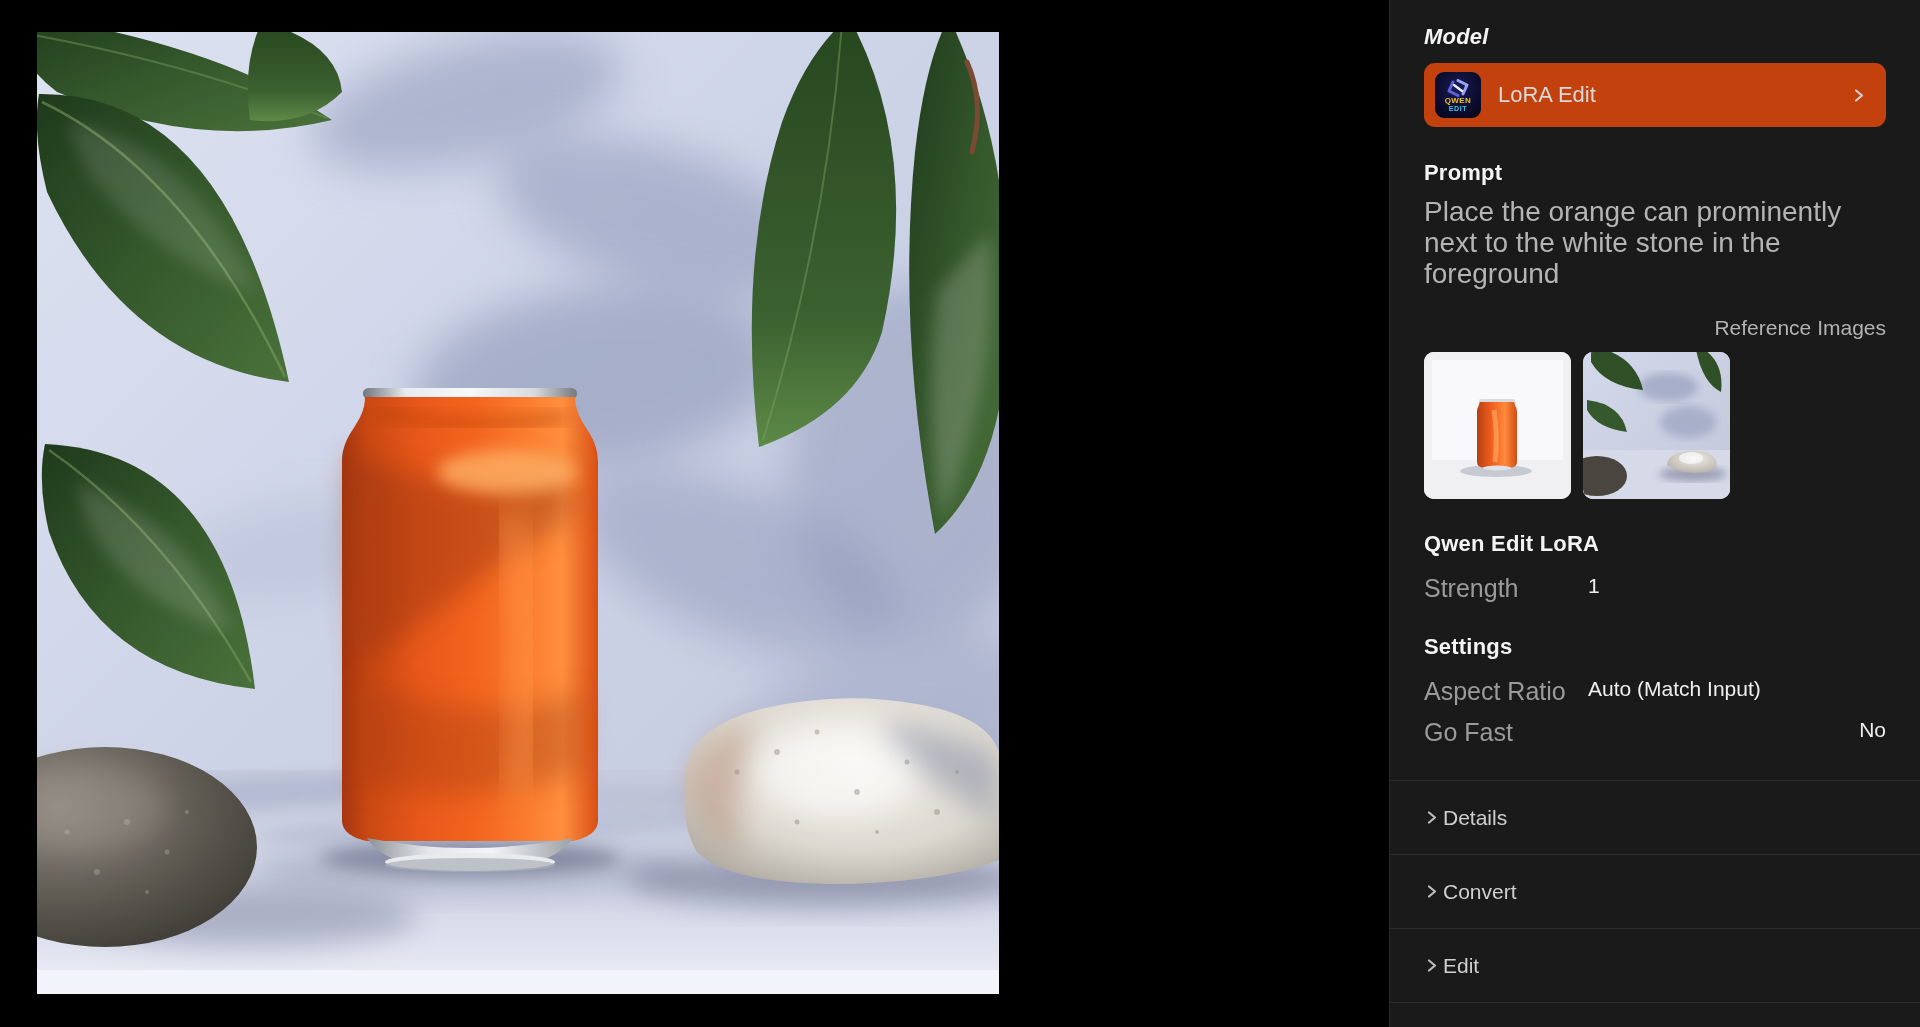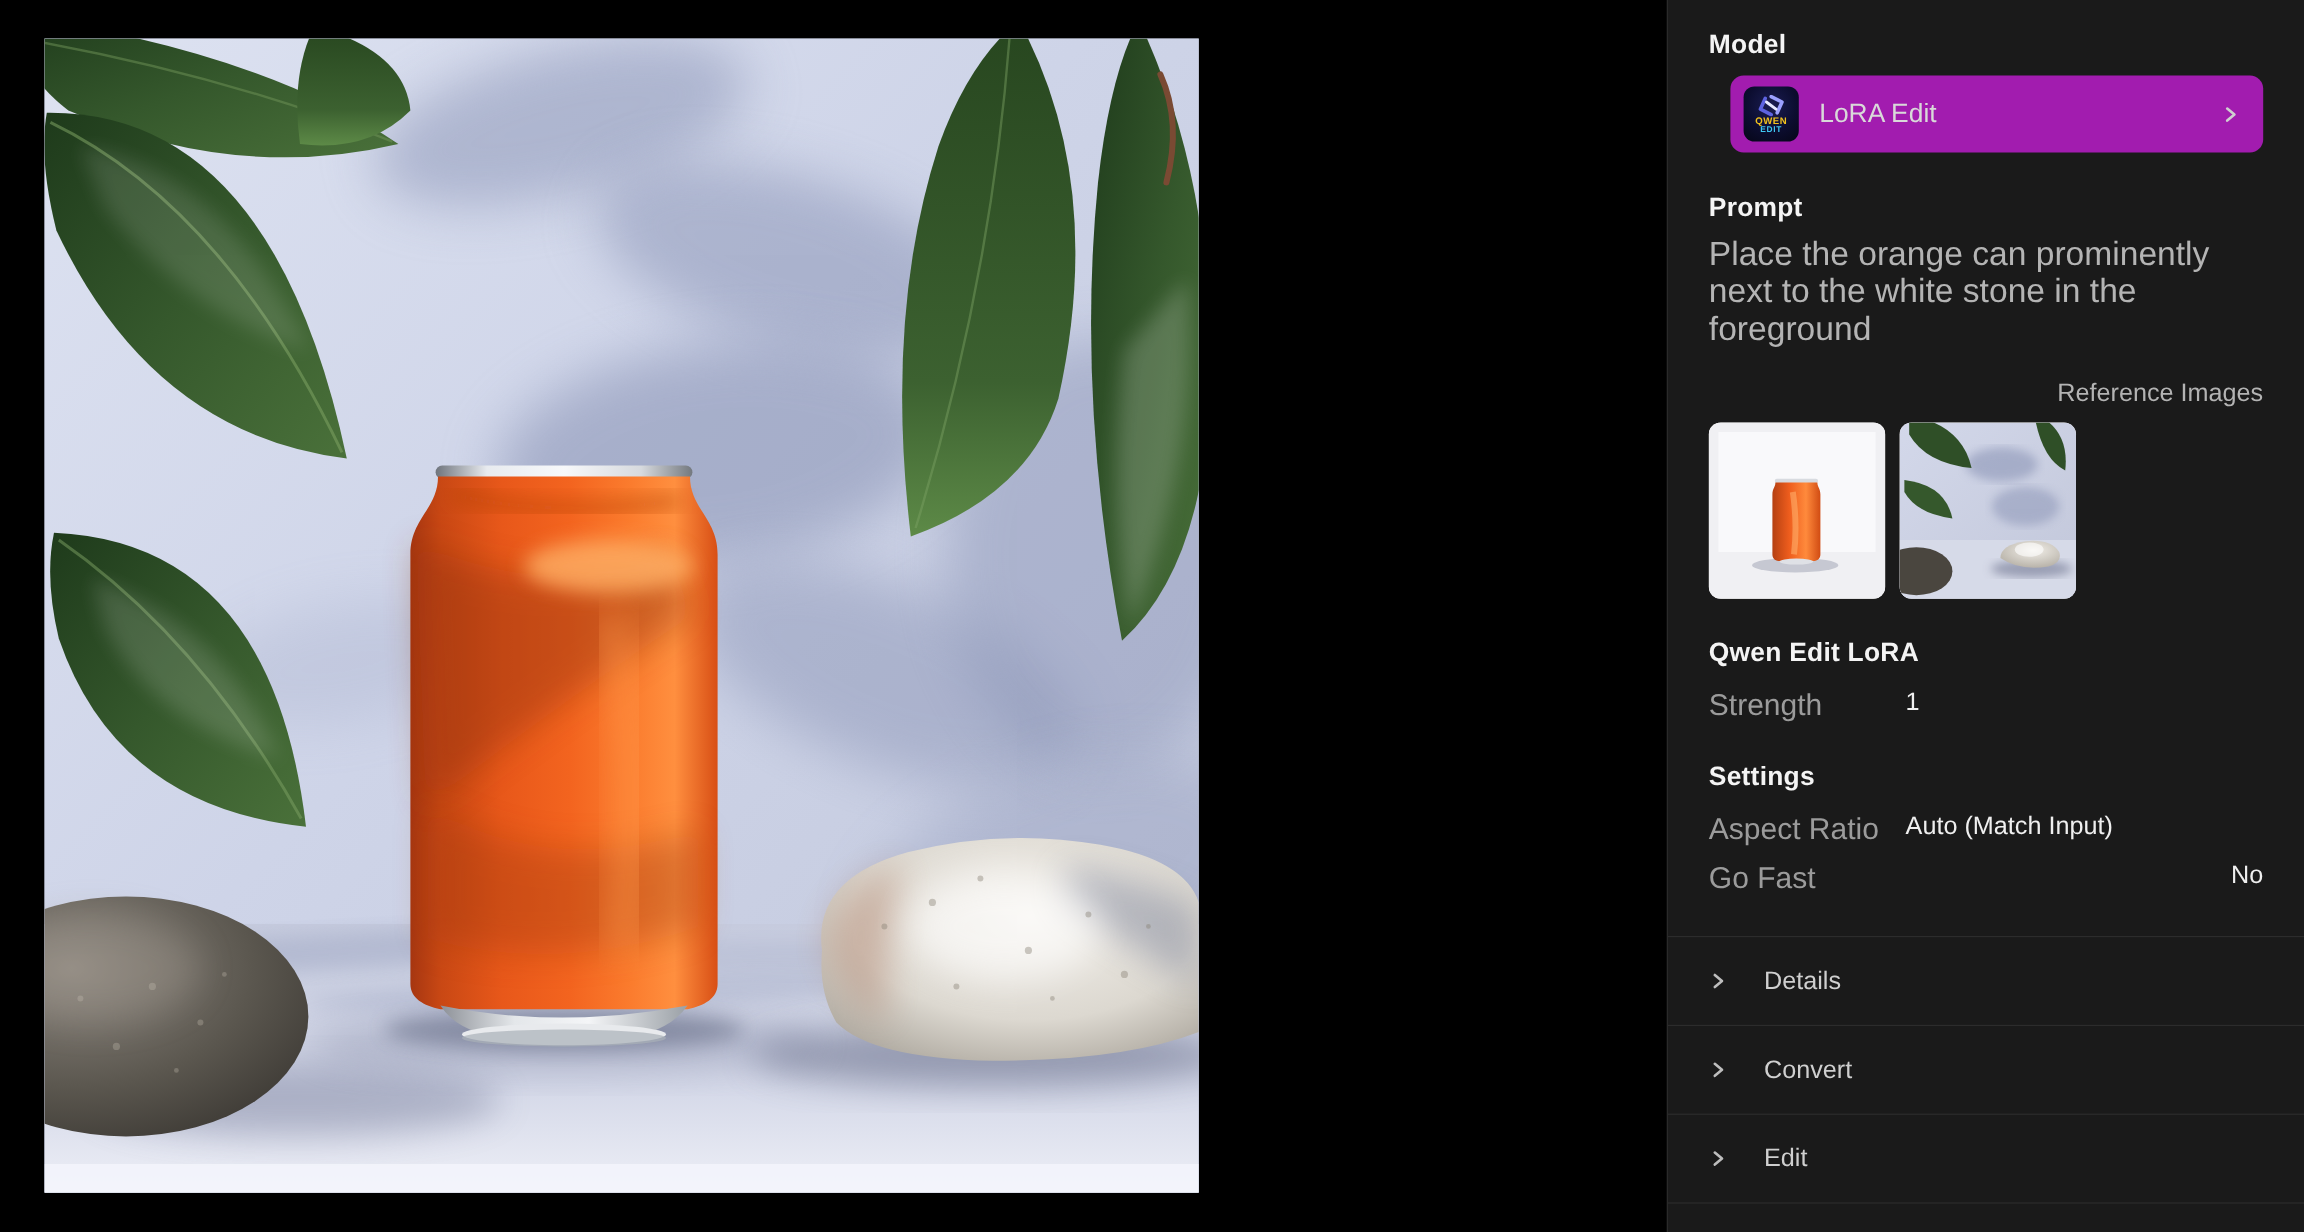--- a/index.html
+++ b/index.html
@@ -23,25 +23,25 @@
     position:absolute; left:1389px; top:0; width:531px; height:1027px;
     background:#1a1a1a; border-left:1px solid #2a2a2a;
     color:#e8e8e8;
   }
   .side-pad { padding:0 34px; }
 
   .h-label { font-size:22px; font-weight:700; color:#f4f4f4; letter-spacing:.2px; }
   .g-label { font-size:25px; color:#9b9b9b; }
   .v-text  { font-size:21px; color:#efefef; }
 
-  .model-label { padding-top:24px; }
+  .model-label { padding-top:24px;font-style:italic; }
 
   .model-card {
-    margin-top:13px; height:64px; background:#a21caf; border-radius:11px;
-    display:flex; align-items:center; padding:0 20px 0 11px; cursor:pointer;margin-left:18px;
+    margin-top:13px; height:64px; background:#c2410c; border-radius:11px;
+    display:flex; align-items:center; padding:0 20px 0 11px; cursor:pointer;
   }
   .model-icon {
     width:46px; height:46px; border-radius:9px; flex:0 0 auto;
     background:radial-gradient(circle at 50% 35%, #1b1d52 0%, #0c0d30 55%, #060617 100%);
     display:flex; flex-direction:column; align-items:center; justify-content:center;
     overflow:hidden;
   }
   .model-icon .glyph { margin-top:2px; }
   .model-icon .t1 { font-size:8px; font-weight:700; color:#f2c21d; line-height:8px; letter-spacing:.4px; }
   .model-icon .t2 { font-size:7px; font-weight:700; color:#3fc6f0; line-height:8px; letter-spacing:.6px; }
@@ -58,21 +58,21 @@
   }
   .thumb svg { display:block; }
 
   .lora-label { margin-top:32px; }
   .kv-row { display:flex; margin-top:17px; }
   .kv-row .k { width:164px; flex:0 0 auto; }
   .settings-label { margin-top:31px; }
 
   .sections { margin-top:33px; }
   .section {
-    height:74px; display:flex; align-items:center; gap:31px;
+    height:74px; display:flex; align-items:center; gap:4px;
     padding:0 34px; border-top:1px solid #2c2c2c; cursor:pointer;
   }
   .section-title { font-size:21px; color:#cfcfcf; font-weight:500; }
   .chev { width:15px; height:15px; flex:0 0 auto; }
   .chev svg { display:block; }
   .chev.down svg { transform:rotate(90deg); }
 </style>
 </head>
 <body>
 

